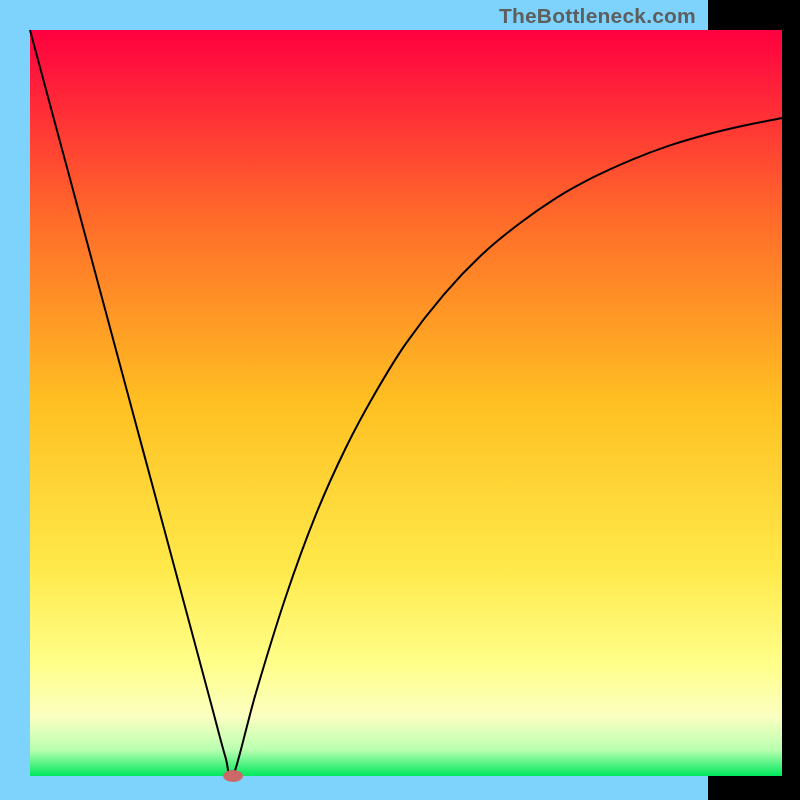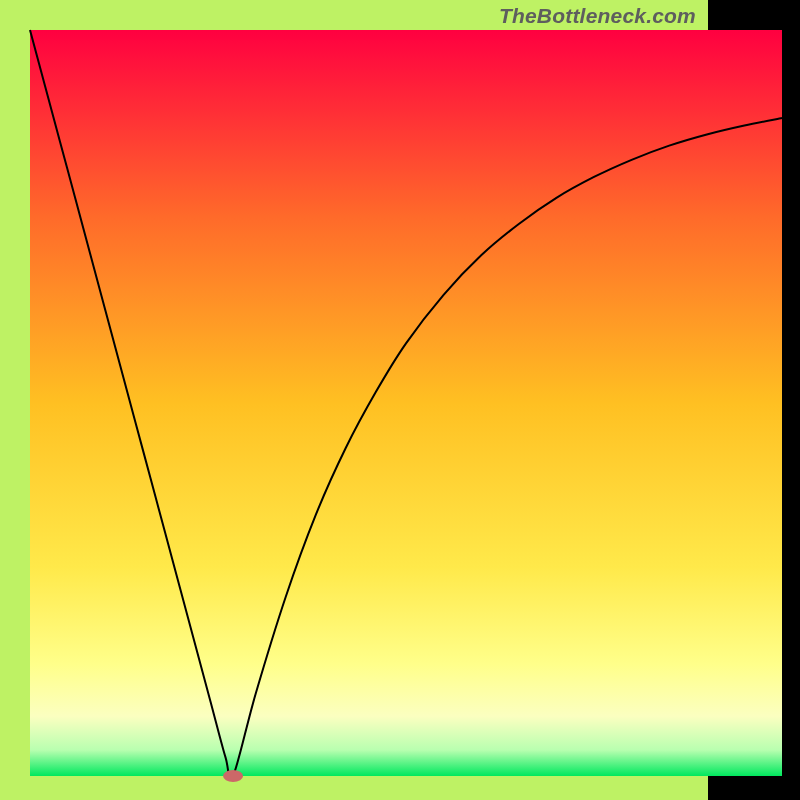--- a/index.html
+++ b/index.html
@@ -8,22 +8,21 @@
     width: 800px;
     height: 800px;
     overflow: hidden;
     background: #000;
     font-family: Arial, Helvetica, sans-serif;
   }
   .stage {
     position: relative;
     width: 708px;
     height: 800px;
-    background: #bef264;
-    font-style: italic;
+    background: #7dd3fc;
   }
   .watermark {
     position: absolute;
     top: 4px;
     right: 12px;
     color: #5e5e5e;
     font-size: 21px;
     font-weight: 600;
     letter-spacing: 0.2px;
     z-index: 10;

